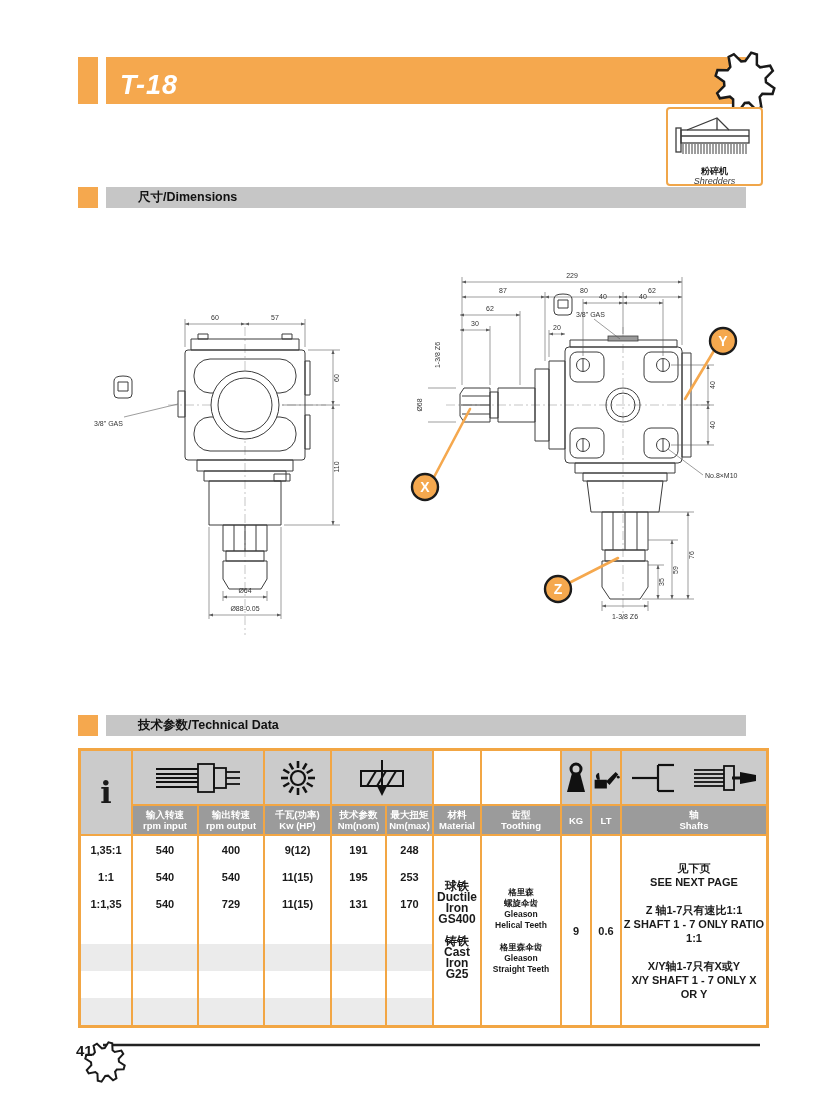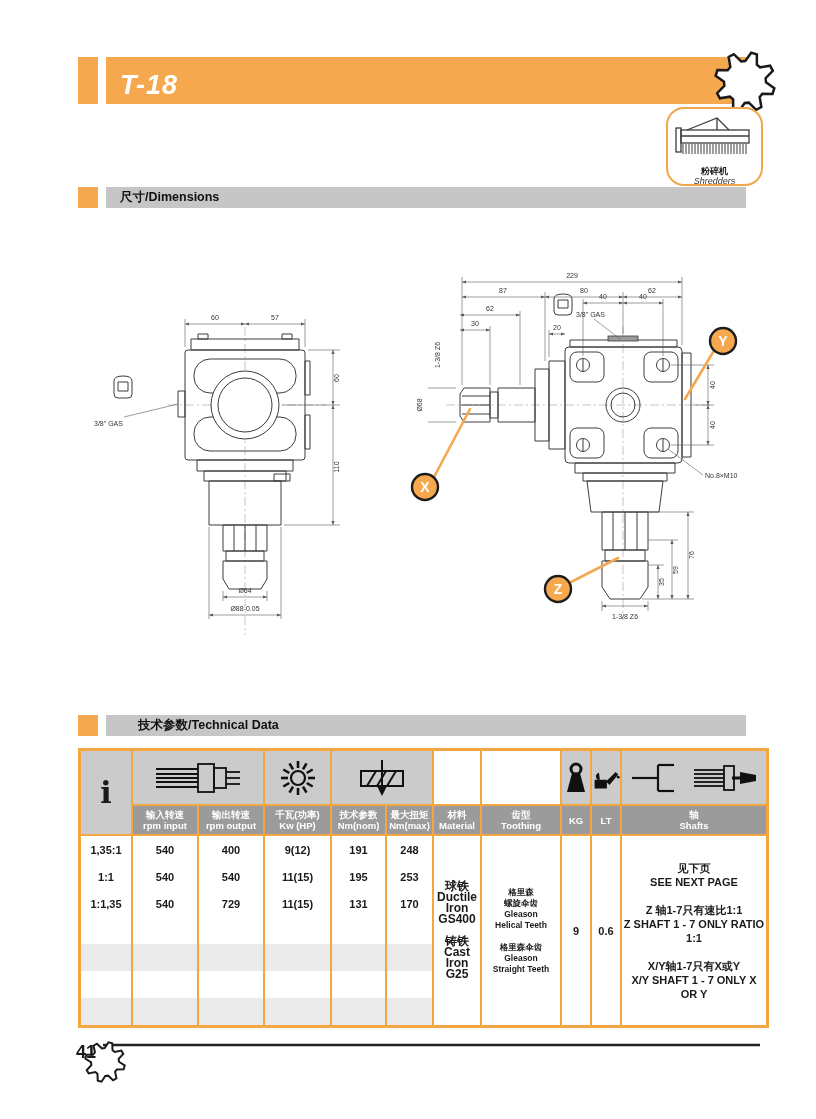--- a/index.html
+++ b/index.html
@@ -7,29 +7,29 @@
   body { width:816px; height:1119px; position:relative; font-family:"Liberation Sans", sans-serif; color:#1a1a1a; }
   .page { position:absolute; inset:0; background:#fff; overflow:hidden; }
 
   
   .hdr-sq   { position:absolute; left:78px;  top:57px; width:20px; height:47px; background:#F5A84E; }
   .hdr-bar  { position:absolute; left:106px; top:57px; width:640px; height:47px; background:#F5A84E; }
   .hdr-title{ position:absolute; left:14px; top:13px; font-size:27px; font-weight:bold; font-style:italic; color:#fff; letter-spacing:1px; }
   .hdr-gear { position:absolute; left:702px; top:48px; }
 
   
-  .badge { position:absolute; left:666px; top:107px; width:97px; height:79px; border:2px solid #F0A64A; border-radius:18px; background:#fff; text-align:center; padding-top:5px; }
+  .badge { position:absolute; left:666px; top:107px; width:97px; height:79px; border:2px solid #F0A64A; border-radius:4px; background:#fff; text-align:center; padding-top:5px; }
   .badge-cn { font-size:9px; font-weight:bold; line-height:10px; }
   .badge-en { font-size:9px; font-style:italic; color:#3a3a3a; line-height:10px; }
 
   
   .sec-sq  { position:absolute; left:78px; width:20px; height:21px; background:#F5A84E; }
   .sec-bar { position:absolute; left:106px; width:640px; height:21px; background:#C6C6C6; }
   .sec-bar span { display:block; padding-left:14px; font-size:12.5px; font-weight:bold; line-height:21px; color:#111; }
-  .sec1 { top:187px; } .sec2 { top:715px;padding-left:18px; }
+  .sec1 { top:187px;padding-left:18px; } .sec2 { top:715px;padding-left:18px; }
 
   
   .drawings { position:absolute; left:78px; top:235px; }
   .ln  { fill:none; stroke:#3c3c3c; stroke-width:1; stroke-linejoin:round; }
   .lnf { fill:#fff; stroke:#3c3c3c; stroke-width:1; }
   .dim { fill:none; stroke:#5a5a5a; stroke-width:0.6; }
   .ar2 { marker-start:url(#arr); marker-end:url(#arr); }
   .cl  { fill:none; stroke:#8a8a8a; stroke-width:0.5; stroke-dasharray:9 3 2 3; }
   .dt  { font:7px "Liberation Sans", sans-serif; fill:#333; }
   .leader { stroke:#F5A84E; stroke-width:2.6; stroke-linecap:round; }
@@ -50,21 +50,21 @@
   .td { font-weight:bold; font-size:11px; }
   .merged { background:#fff; text-align:center; font-weight:bold; white-space:pre-line; flex-direction:column; }
   .m-mat   { font-size:12px;  line-height:11px; }
   .m-tooth { font-size:8.5px; line-height:11px; }
   .m-kg, .m-lt { font-size:11px; }
   .m-shaft { font-size:11px; line-height:14px; }
   .g { background:#EBEBEB; }
 
   
   .ftr { position:absolute; left:62px; top:1028px; }
-  .page-num { position:absolute; left:76px; top:1042px; font-size:18px; font-weight:bold; }
+  .page-num { position:absolute; left:76px; top:1042px; font-size:15px; font-weight:bold; }
 </style>
 </head>
 <body>
 
 <div class="page">
 
   <div class="hdr-sq"></div>
   <div class="hdr-bar">
     <div class="hdr-title">T-18</div>
   </div>

